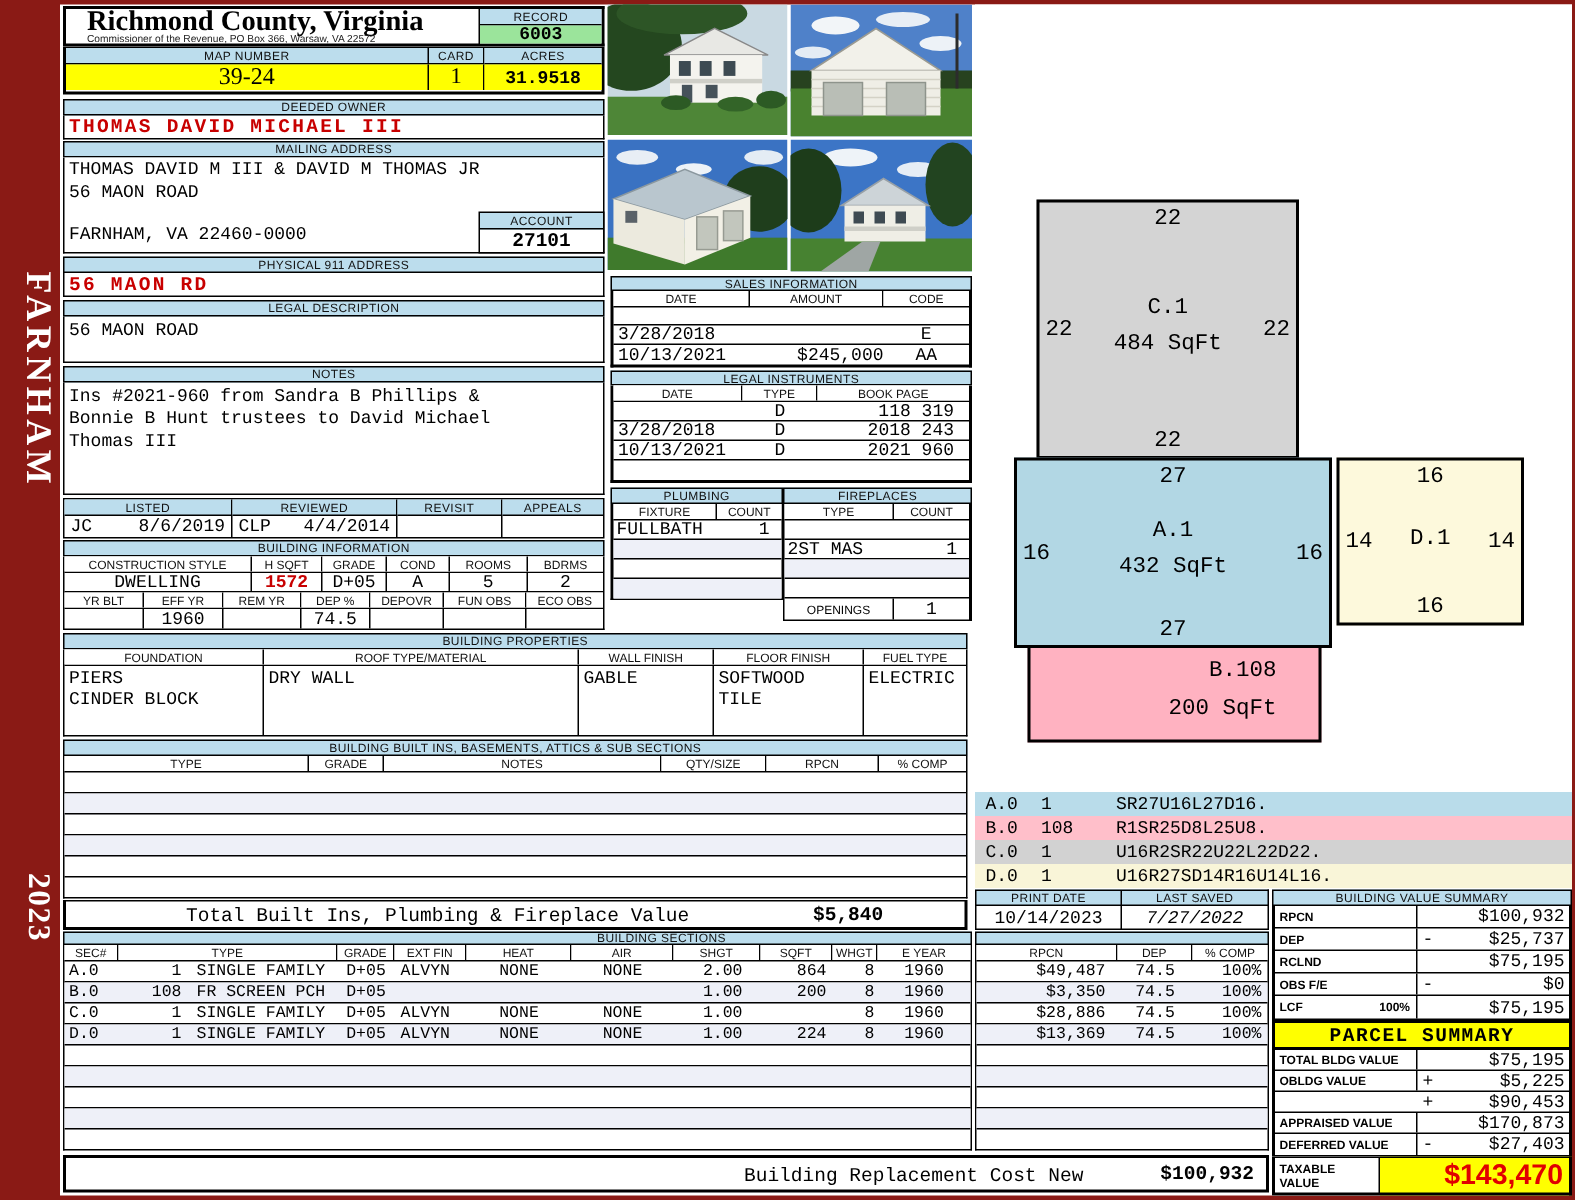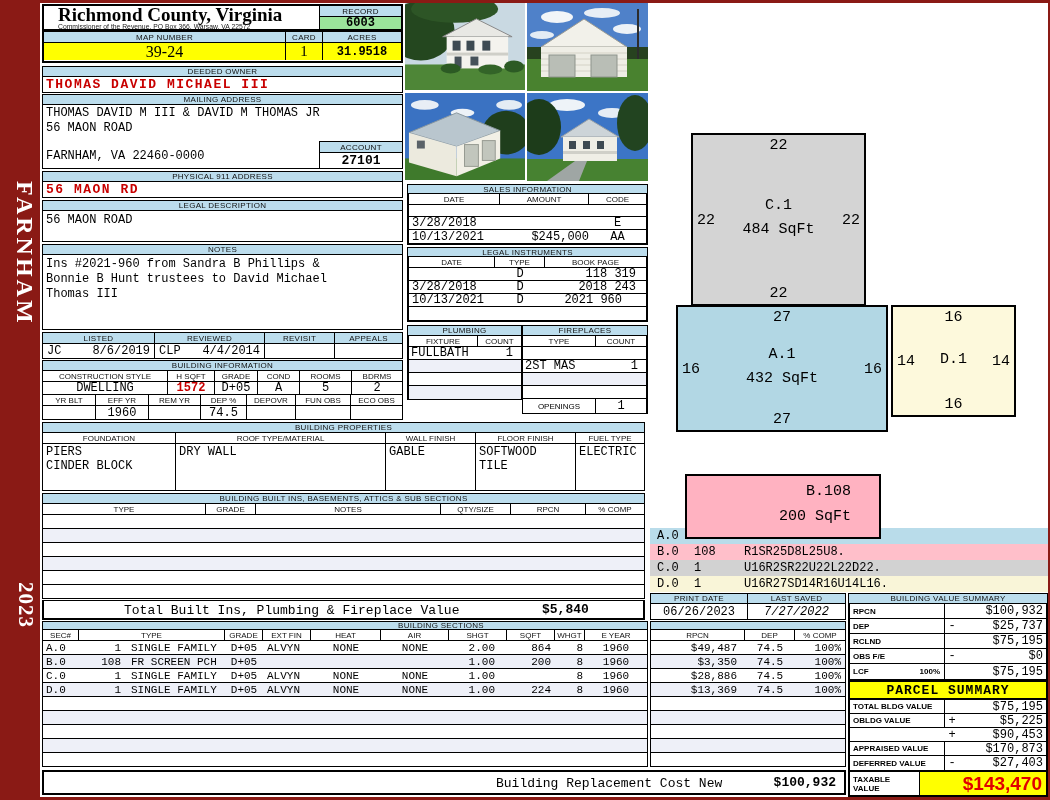--- a/index.html
+++ b/index.html
@@ -330,21 +330,21 @@
         <div class="c mono dv" style="justify-content:flex-end;padding-right:10px;">118 319</div>
       </div>
       <div class="g r" style="grid-template-columns:86px 50px auto;height:13px;">
         <div class="c mono dv" style="padding-left:3px;border-right:none;">3/28/2018</div>
         <div class="c mono dv" style="justify-content:center;border-right:none;">D</div>
         <div class="c mono dv" style="justify-content:flex-end;padding-right:10px;">2018 243</div>
       </div>
       <div class="g r" style="grid-template-columns:86px 50px auto;height:13px;">
         <div class="c mono dv" style="padding-left:3px;border-right:none;">10/13/2021</div>
         <div class="c mono dv" style="justify-content:center;border-right:none;">D</div>
-        <div class="c mono dv" style="justify-content:flex-end;padding-right:24px;">2021 960</div>
+        <div class="c mono dv" style="justify-content:flex-end;padding-right:10px;">2021 960</div>
       </div>
       <div style="height:13px;"></div>
     </div>
   </div>
 
   <div class="abs" style="left:407px;top:325px;width:241px;display:flex;align-items:flex-start;">
     <div style="width:115px;">
       <div class="bar" style="height:11px;">PLUMBING</div>
       <div class="box" style="border-width:0 1px 1px 2px;">
         <div class="g r" style="grid-template-columns:69px auto;height:11px;">
@@ -427,21 +427,21 @@
     <div class="sk" style="left:241px;top:302px;width:125px;height:112px;background:#fdf9dc;z-index:1;">
       <div class="t">16</div>
       <div class="l">14</div>
       <div class="ri">14</div>
       <div class="b">16</div>
       <div class="mid">
         <div>D.1</div>
       </div>
     </div>
 
-    <div class="sk" style="left:35px;top:427px;width:196px;height:65px;background:#ffb2c1;z-index:1;margin-top:44px;">
+    <div class="sk" style="left:35px;top:427px;width:196px;height:65px;background:#ffb2c1;z-index:1;">
       <div class="mid" style="text-align:right;padding-right:28px;line-height:1.7;">
         <div>B.108</div>
         <div>200 SqFt</div>
       </div>
     </div>
   </div>
 
   <div class="abs" style="left:650px;top:528px;width:398px;height:64px;">
     <div class="coderow" style="background:#b9dcea;">
       <span class="ci">A.0</span>
@@ -461,21 +461,21 @@
     <div class="coderow" style="background:#f9f5d8;">
       <span class="ci">D.0</span>
       <span class="cc">1</span>
       <span>U16R27SD14R16U14L16.</span>
     </div>
   </div>
 
   <div class="abs" style="left:650px;top:593px;width:196px;display:flex;">
     <div style="width:98px;">
       <div class="bar" style="height:11px;">PRINT DATE</div>
-      <div class="mono dv" style="height:16px;border:1px solid #000;border-top:none;display:flex;align-items:center;justify-content:center;">06/26/2023</div>
+      <div class="mono dv" style="height:16px;border:1px solid #000;border-top:none;display:flex;align-items:center;justify-content:center;">10/14/2023</div>
     </div>
     <div style="width:98px;">
       <div class="bar" style="height:11px;border-left:none;">LAST SAVED</div>
       <div class="mono dv" style="height:16px;border:1px solid #000;border-top:none;border-left:none;display:flex;align-items:center;justify-content:center;font-style:italic;">7/27/2022</div>
     </div>
   </div>
 
   <div class="abs" style="left:848px;top:593px;width:200px;">
     <div class="bar" style="height:11px;">BUILDING VALUE SUMMARY</div>
     <div class="box" style="border-width:0 2px 1px 2px;">

